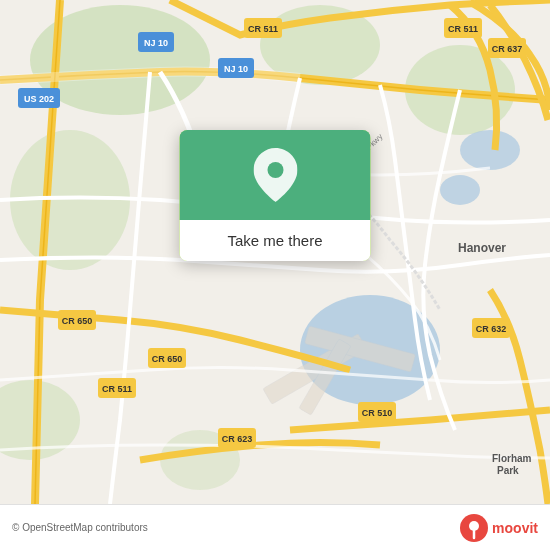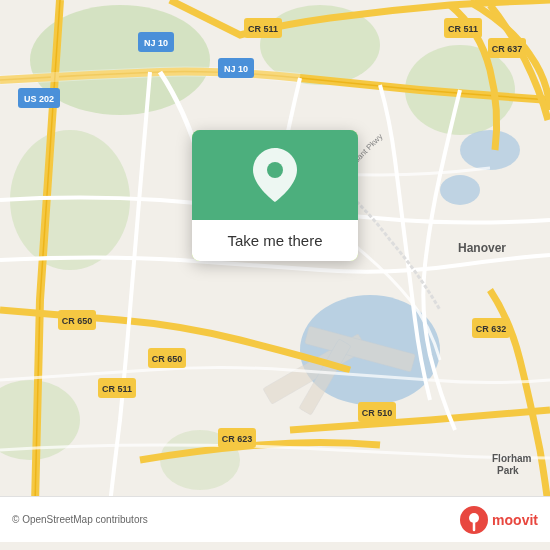--- a/index.html
+++ b/index.html
@@ -30,21 +30,21 @@
     
     .map-svg {
       position: absolute;
       top: 0; left: 0;
       width: 100%; height: 100%;
     }
 
     
     .bottom-bar {
       position: absolute;
-      bottom: 8px;
+      bottom: 0;
       left: 0;
       width: 100%;
       height: 46px;
       background: white;
       display: flex;
       align-items: center;
       justify-content: space-between;
       padding: 0 12px;
       border-top: 1px solid #e0e0e0;
       z-index: 10;
@@ -76,21 +76,21 @@
     
     .popup-card {
       position: absolute;
       top: 130px;
       left: 50%;
       transform: translateX(-50%);
       background: #bef264;
       border-radius: 8px;
       box-shadow: 0 4px 16px rgba(0,0,0,0.25);
       z-index: 20;
-      width: 166px;
+      width: 191px;
       overflow: hidden;
     }
 
     .popup-pin-area {
       background: #4caf7d;
       display: flex;
       align-items: center;
       justify-content: center;
       height: 90px;
       width: 100%;

